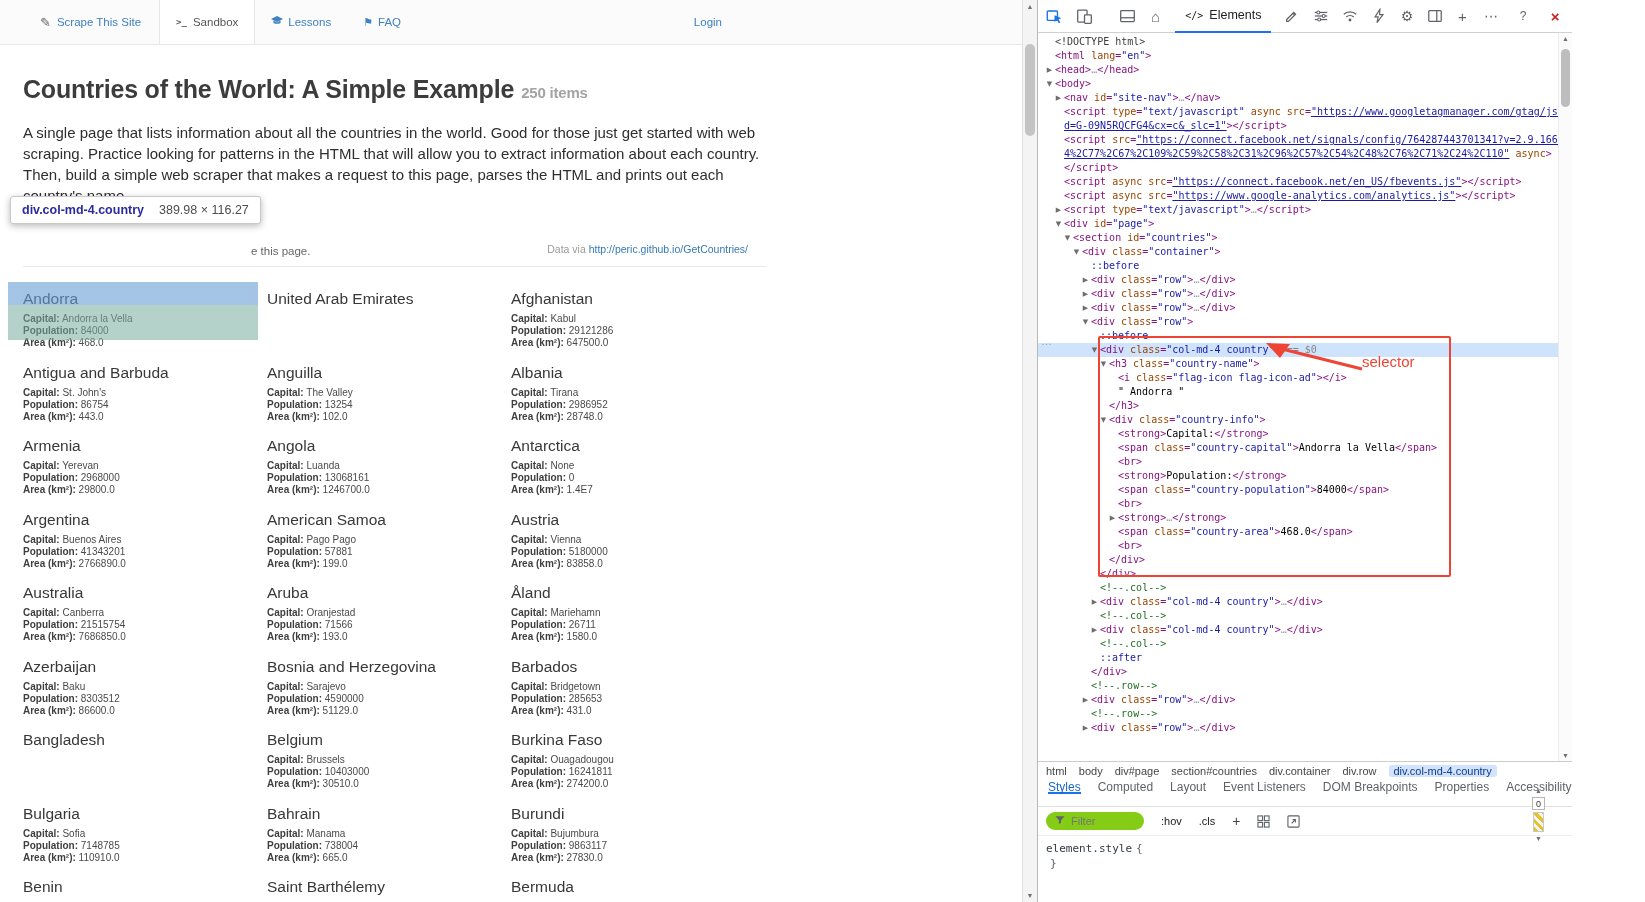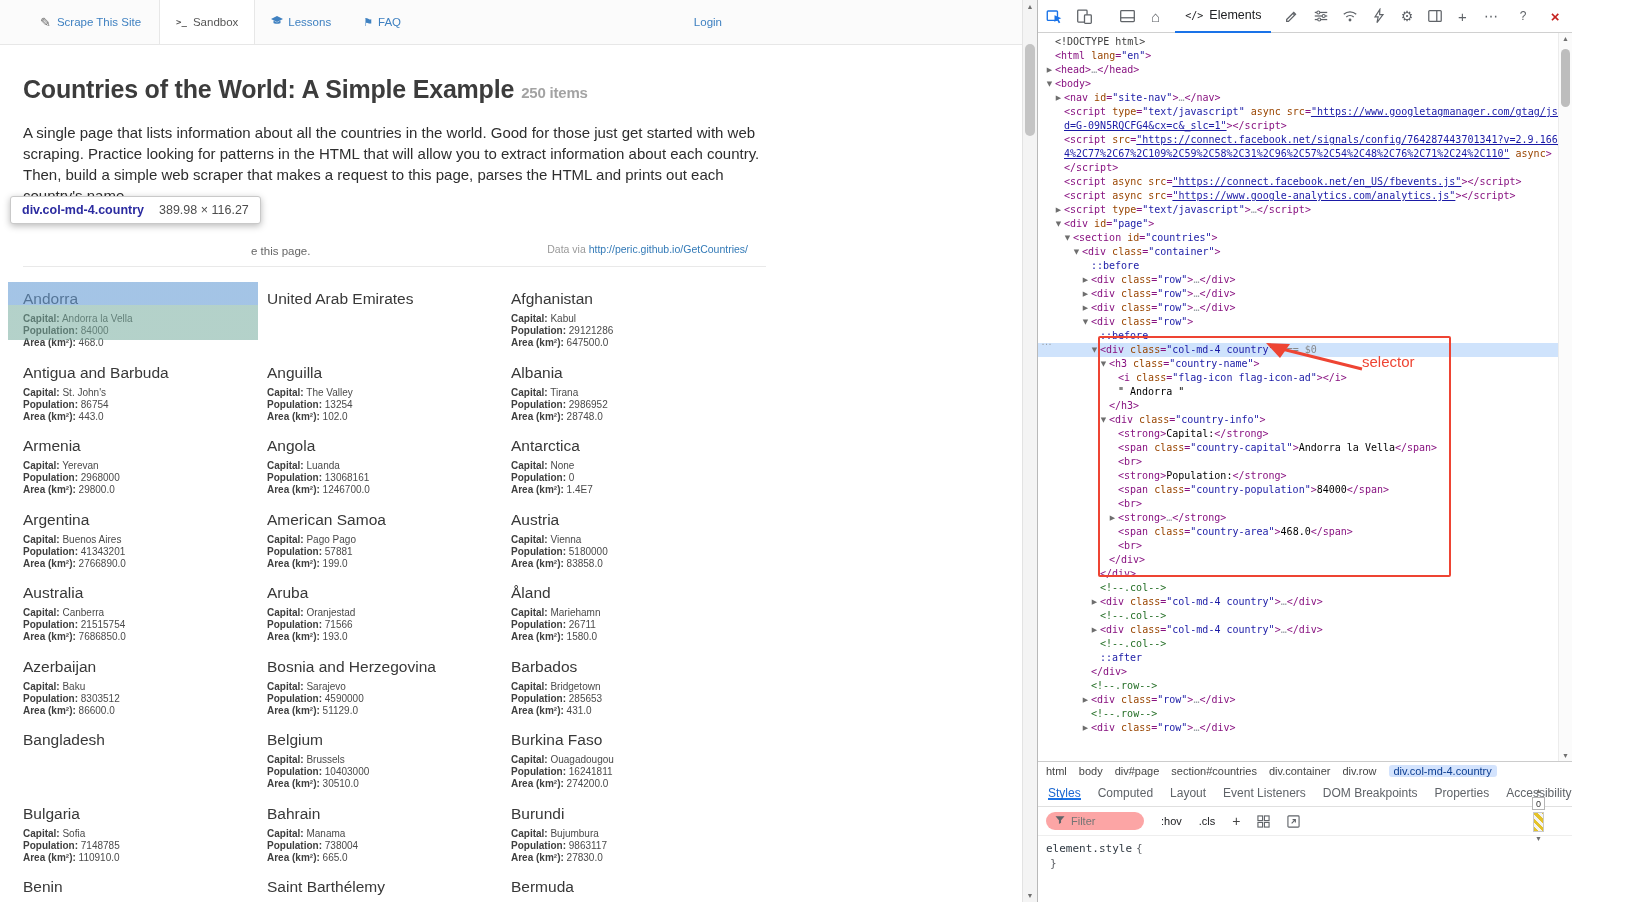--- a/index.html
+++ b/index.html
@@ -91,28 +91,28 @@
     background:#fbfbfb; border-left:1px solid #ececec; }
   .tree-scroll .sb-arrow { position:absolute; left:0; width:100%; text-align:center; font-size:7px; color:#707070; }
   .tree-scroll .sb-up { top:2px; } .tree-scroll .sb-down { bottom:2px; }
   .tree-scroll .sb-thumb { position:absolute; top:16px; left:2px; width:9px; height:58px; background:#bdbdbd; border-radius:5px; }
 
   .crumbs { height:19px; flex:0 0 19px; display:flex; gap:12px; align-items:center;
     padding:0 8px; border-top:1px solid #ccc; font-size:11px; color:#454545; overflow:hidden; }
   .crumb { cursor:pointer; white-space:nowrap; }
   .crumb.active { background:#d3e3fd; color:#0b3d91; border-radius:3px; padding:0 5px; }
 
-  .stabs { height:27px; flex:0 0 27px; display:flex; gap:17px; align-items:center;
+  .stabs { height:27px; flex:0 0 27px; display:flex; gap:17px; align-items:flex-start;
     padding:0 10px; font-size:12px; color:#5f6368; border-bottom:1px solid #e0e0e0; }
   .stab { display:flex; align-items:center; cursor:pointer; white-space:nowrap; }
   .stab.active { color:#1a66d0; box-shadow:inset 0 -2px 0 #1a73e8; }
 
   .filter-row { height:29px; flex:0 0 29px; display:flex; align-items:center; gap:17px;
     padding:0 8px; border-bottom:1px solid #eee; }
-  .pill { display:flex; align-items:center; gap:5px; background:#fca5a5; border-radius:10px;
+  .pill { display:flex; align-items:center; gap:5px; background:#84cc16; border-radius:10px;
     height:18px; padding:0 8px; width:98px; }
   .filter-input { border:none; background:transparent; outline:none; font-size:11px;
     color:#3c4043; width:66px; font-family:"Liberation Sans", sans-serif; }
   .frbtn { font-size:11px; color:#202124; cursor:pointer; }
   .frbtn.plusb { font-size:14px; color:#444; }
   .fricon { display:inline-flex; cursor:pointer; }
 
   .styles-body { flex:1 1 auto; padding:5px 8px; font-family:"DejaVu Sans Mono", monospace;
     font-size:11px; color:#303942; }
   .es-line { line-height:15px; }

